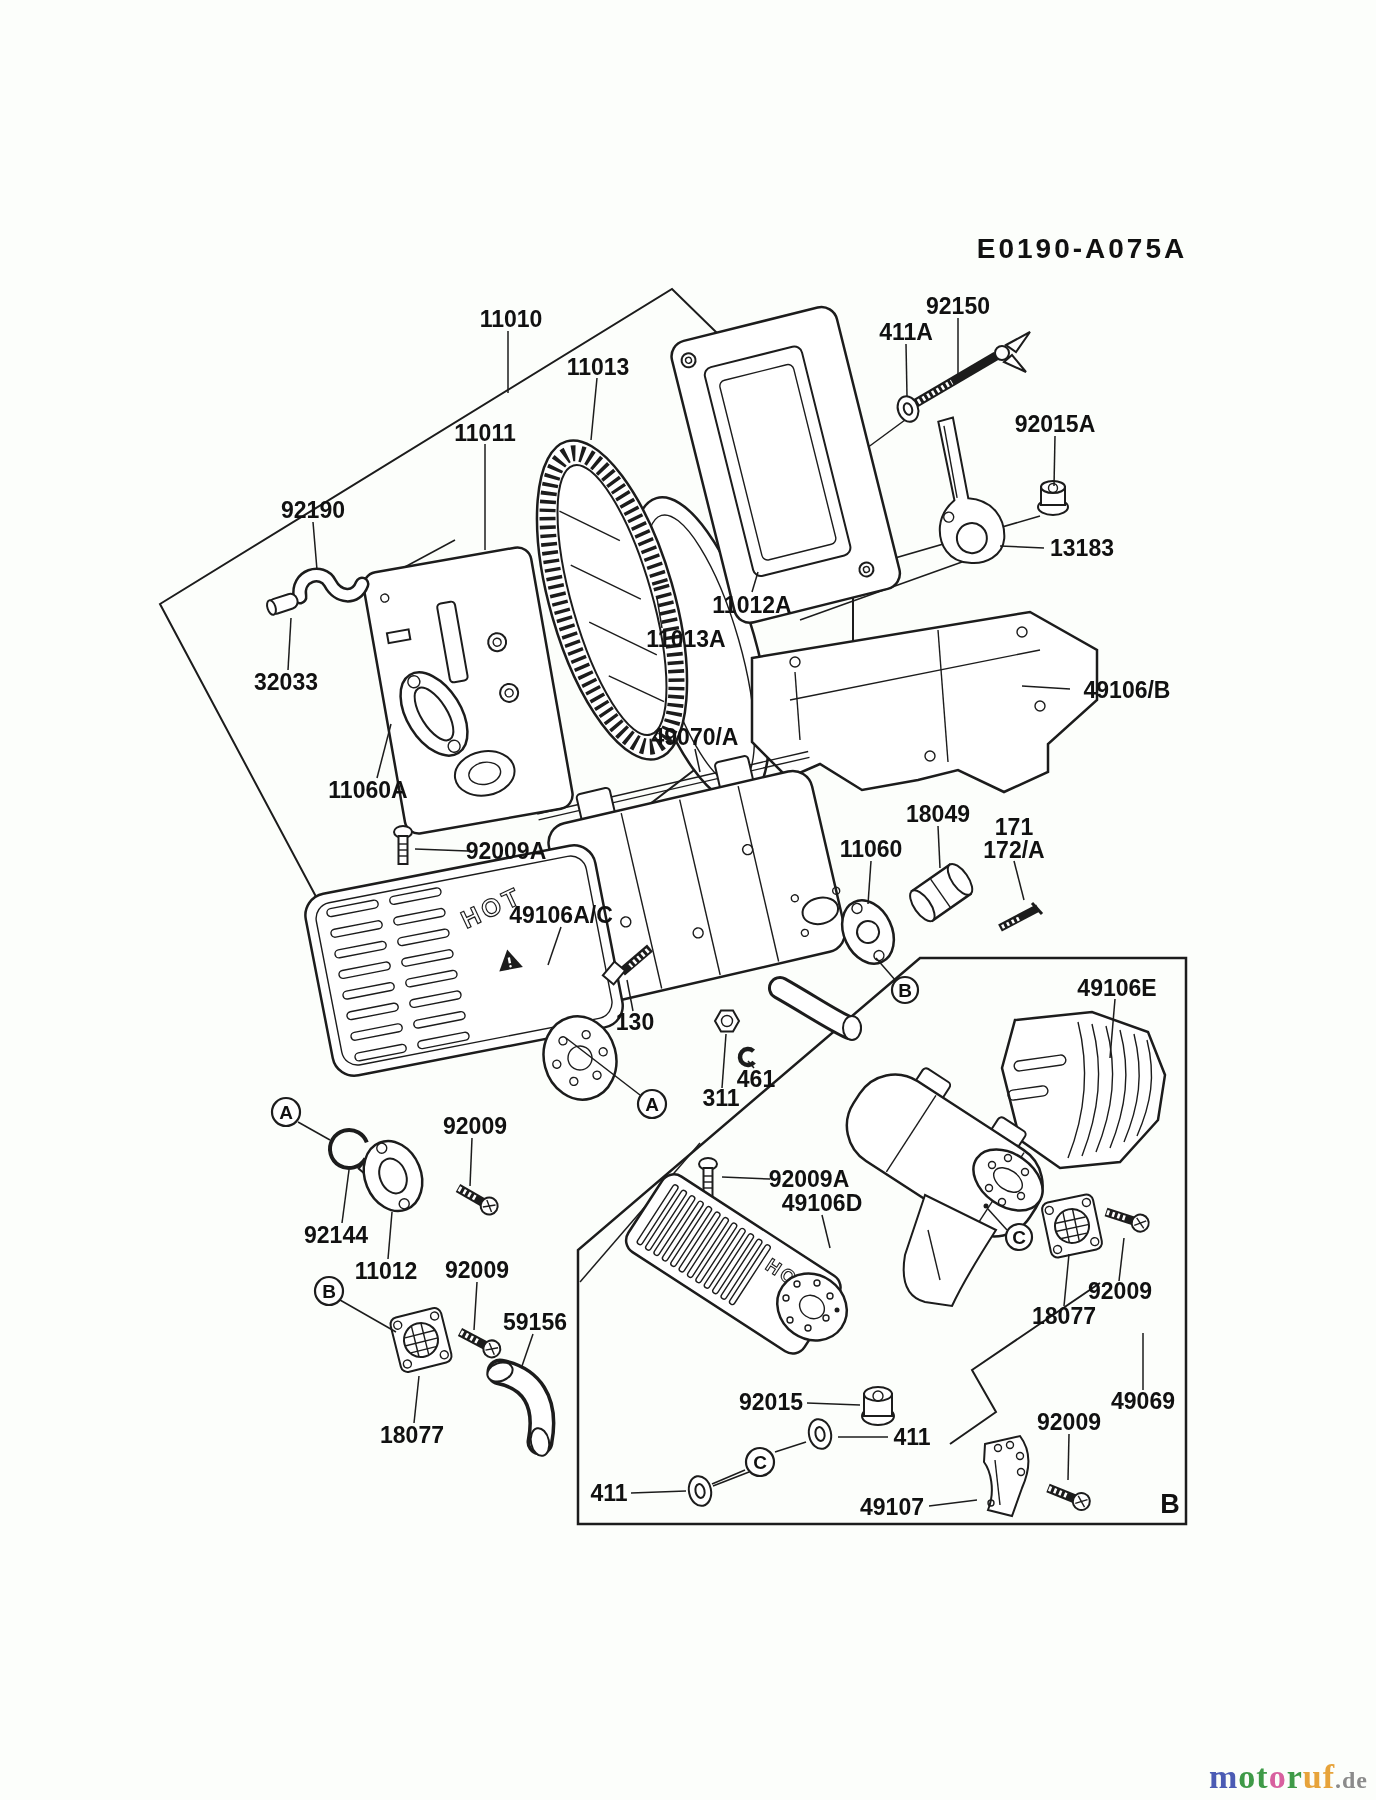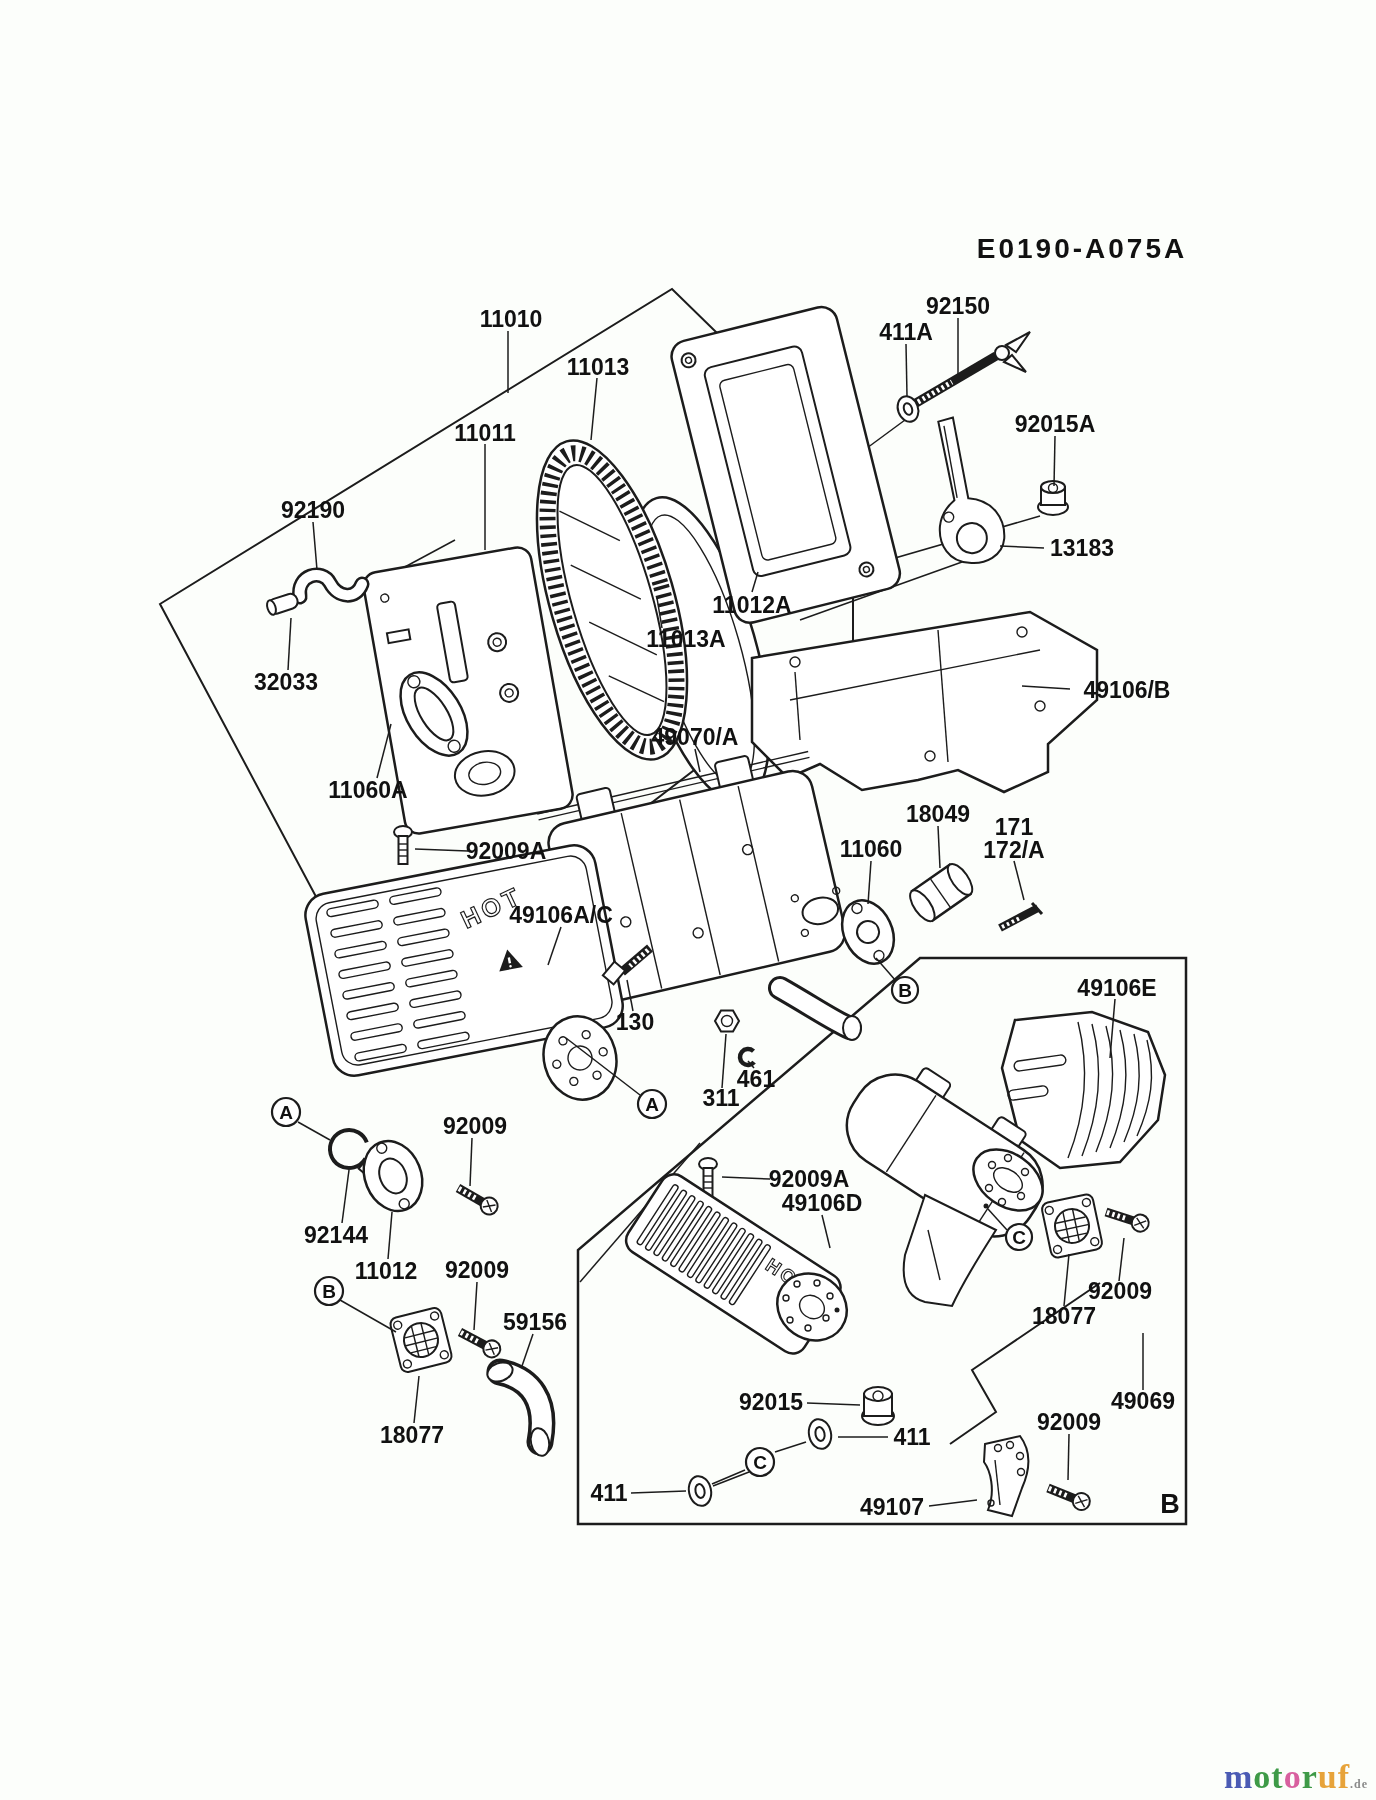--- a/index.html
+++ b/index.html
@@ -12,21 +12,21 @@
   .thin{stroke:#1c1c1c;stroke-width:1.4;fill:none;}
   .lead{stroke:#1c1c1c;stroke-width:1.5;fill:none;}
   .lbl{font:bold 23px "Liberation Sans",sans-serif;fill:#111;text-anchor:middle;}
   .ttl{font:bold 28px "Liberation Sans",sans-serif;fill:#111;text-anchor:middle;letter-spacing:3px;}
   .mk{fill:#fff;stroke:#1c1c1c;stroke-width:2.2;}
   .mkt{font:bold 19px "Liberation Sans",sans-serif;fill:#111;text-anchor:middle;}
   .pb{font:bold 27px "Liberation Sans",sans-serif;fill:#111;text-anchor:middle;}
   .hot{font:bold 25px "Liberation Sans",sans-serif;fill:#fff;stroke:#1c1c1c;stroke-width:1.2;letter-spacing:4px;text-anchor:middle;}
   .hot2{font:bold 19px "Liberation Sans",sans-serif;fill:#fff;stroke:#1c1c1c;stroke-width:1.1;letter-spacing:3px;text-anchor:middle;}
   #watermark{position:absolute;right:8px;top:1758px;font-family:"Liberation Serif",serif;font-weight:bold;font-size:34px;letter-spacing:1px;}
-  #watermark .tld{font-size:12px;}
+  #watermark .tld{font-size:24px;}
 </style>
 </head>
 <body style="background: rgb(252, 254, 251);">
 
 <svg width="1376" height="1800" viewBox="0 0 1376 1800">
 
   <defs>
     <g id="bolt92009">
       <line x1="0" y1="0" x2="30" y2="0" stroke="#1c1c1c" stroke-width="9"></line>
       <line x1="1" y1="0" x2="22" y2="0" stroke="#fff" stroke-width="5" stroke-dasharray="2.5 3"></line>

